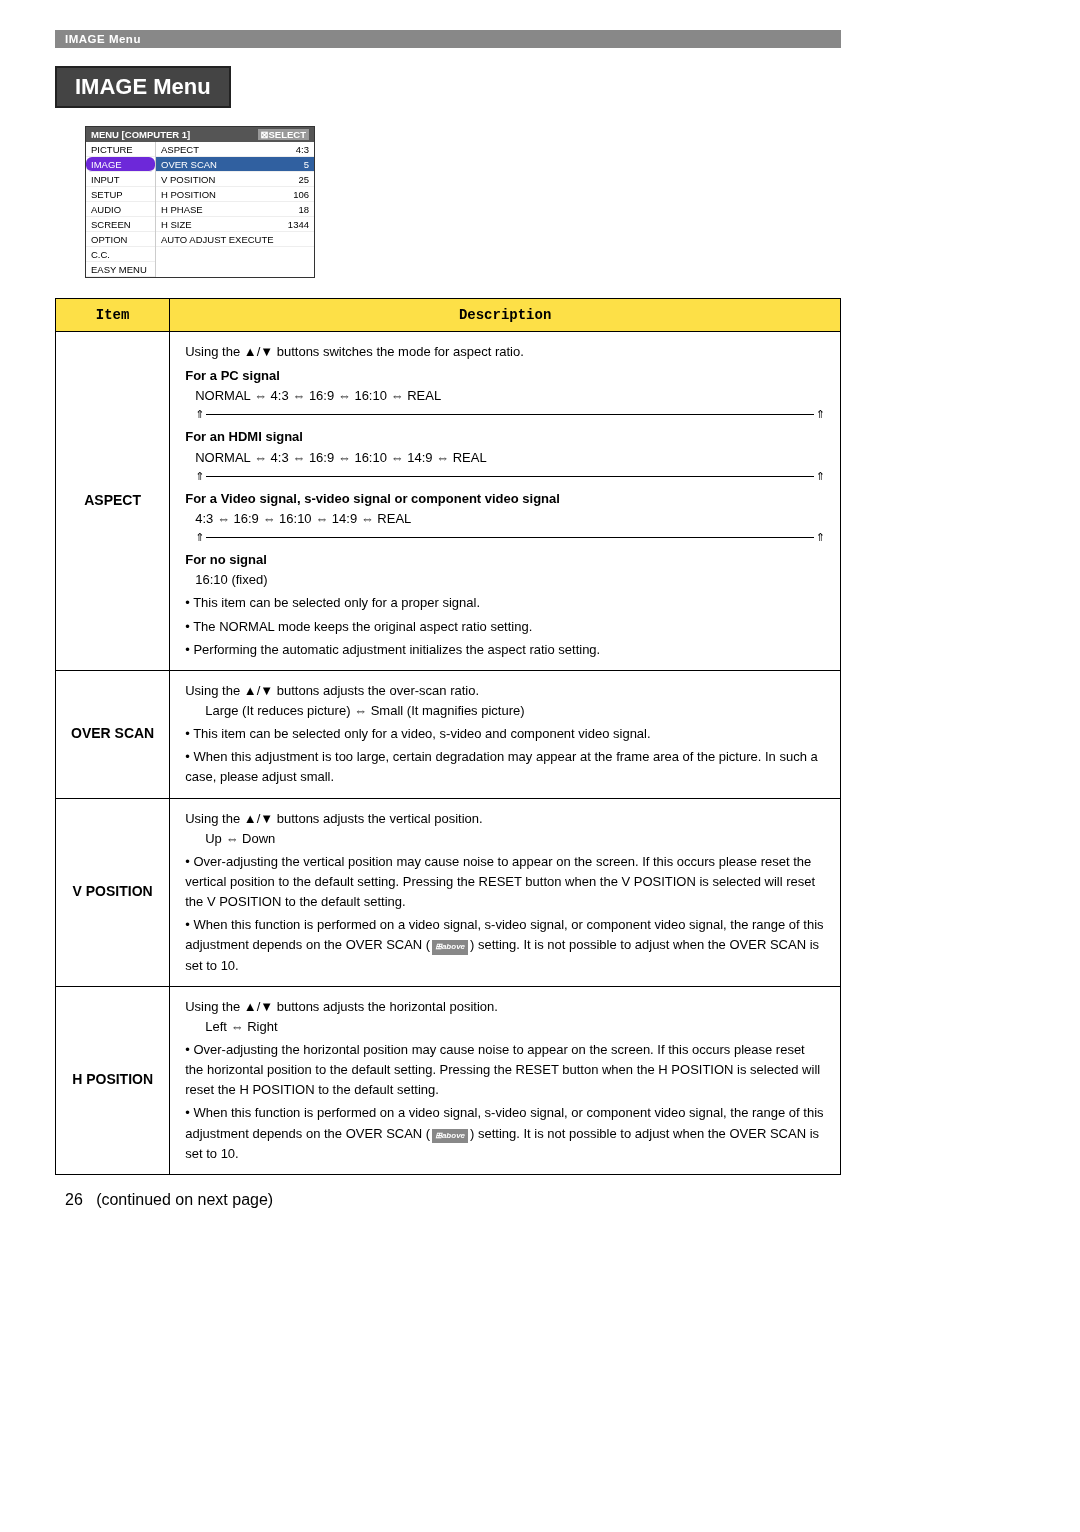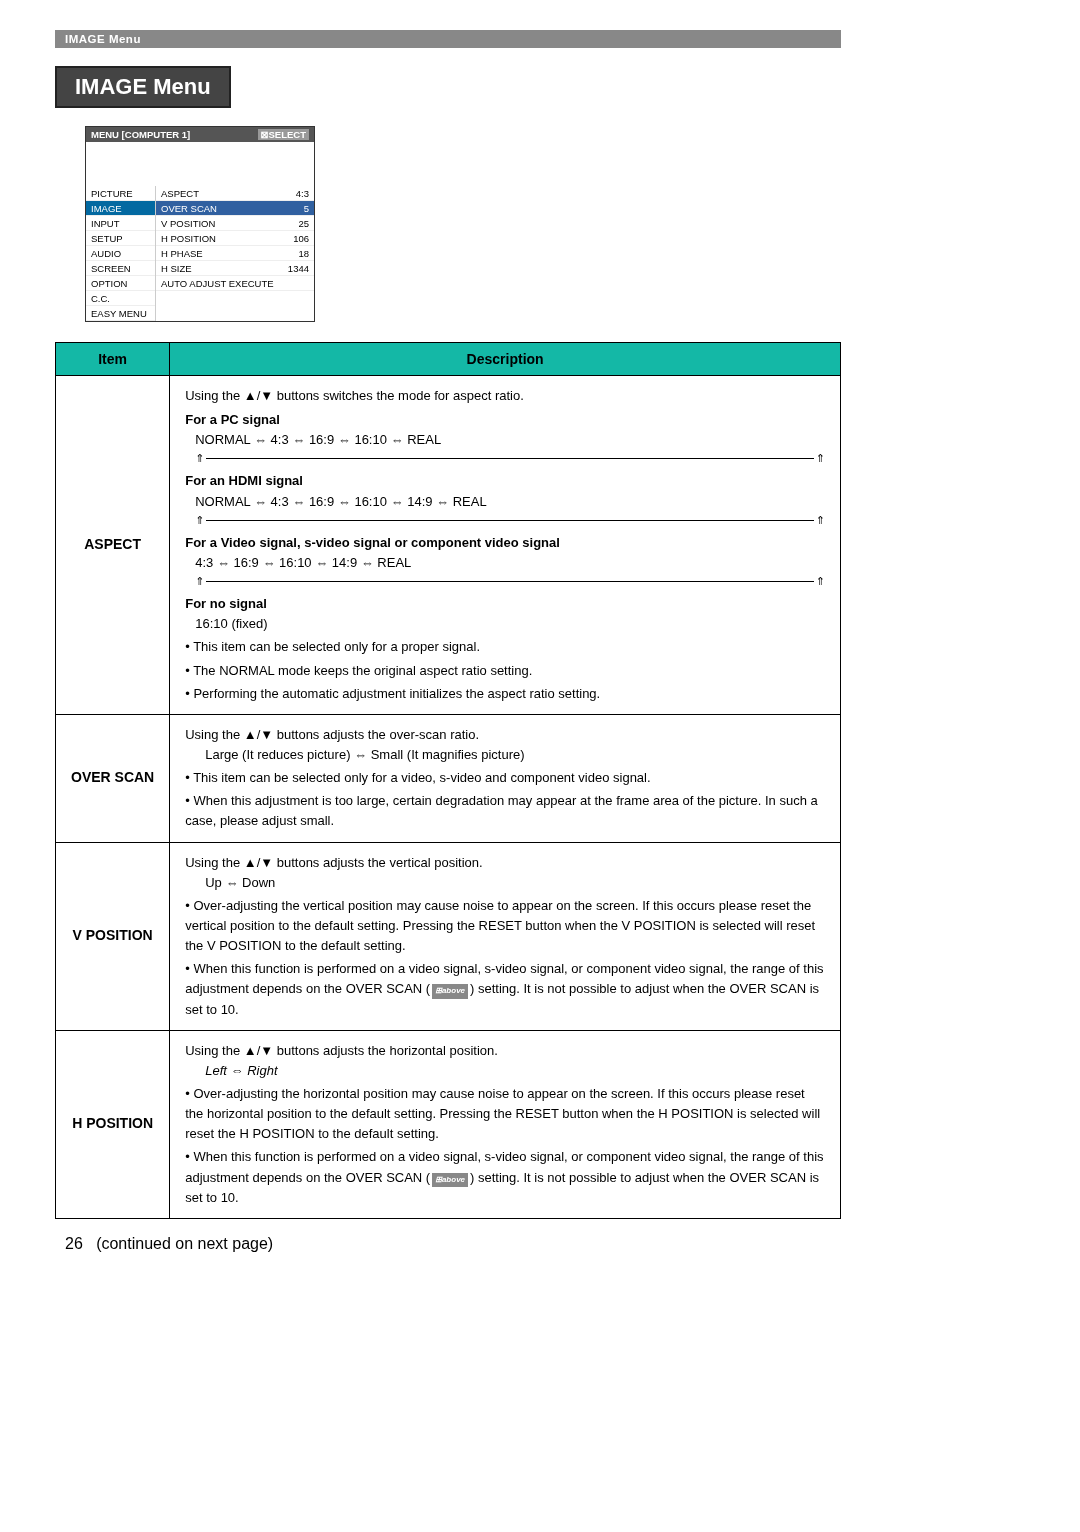--- a/index.html
+++ b/index.html
@@ -81,21 +81,20 @@
 
     .menu-title-bar .select-label {
       color: #fff;
       background: #999;
       padding: 0 3px;
       margin-left: 48px;
     }
 
     .menu-rows {
       display: flex;
-      margin-top: 44px;
     }
 
     .menu-left-col {
       width: 70px;
       border-right: 1px solid #ccc;
     }
 
     .menu-right-col {
       flex: 1;
     }
@@ -103,22 +102,23 @@
     .menu-item {
       display: flex;
       justify-content: space-between;
       padding: 1.5px 5px;
       font-size: 9.5px;
       border-bottom: 1px solid #eee;
       color: #000;
     }
 
     .menu-item.active-left {
-      background: #0369a1;
-      color: #fff;
+      background: #6d28d9;
+      color: #fff;
+      border-radius: 6px;
     }
 
     .menu-item.active-row {
       background: #3060a0;
       color: #fff;
     }
 
     .menu-item .label { }
     .menu-item .value { }
 
@@ -128,21 +128,22 @@
       border-collapse: collapse;
       margin-top: 15px;
     }
 
     .main-table th {
       border: 1.5px solid #000;
       padding: 8px 15px;
       font-weight: bold;
       font-size: 14px;
       text-align: center;
-      background: #14b8a6;
+      background: #fde047;
+      font-family: Liberation Mono, monospace;
     }
 
     .main-table td {
       border: 1.5px solid #000;
       padding: 10px 15px;
       vertical-align: middle;
       font-size: 13px;
       line-height: 1.55;
     }
 
@@ -314,21 +315,21 @@
           <div style="margin-left:20px;">Up ⇔ Down</div>
           <div class="desc-bullet">• Over-adjusting the vertical position may cause noise to appear on the screen. If this occurs please reset the vertical position to the default setting. Pressing the RESET button when the V POSITION is selected will reset the V POSITION to the default setting.</div>
           <div class="desc-bullet">• When this function is performed on a video signal, s-video signal, or component video signal, the range of this adjustment depends on the OVER SCAN (<span style="display:inline-flex; align-items:center; background:#888; color:#fff; font-size:8px; padding:1px 3px; margin:0 2px; font-style:italic; font-weight:bold;">⊞<i>above</i></span>) setting. It is not possible to adjust when the OVER SCAN is set to 10.</div>
         </td>
       </tr>
 
       <tr>
         <td class="item-cell">H POSITION</td>
         <td class="desc-cell">
           <div>Using the ▲/▼ buttons adjusts the horizontal position.</div>
-          <div style="margin-left:20px;font-style:italic;">Left ⇔ Right</div>
+          <div style="margin-left:20px;">Left ⇔ Right</div>
           <div class="desc-bullet">• Over-adjusting the horizontal position may cause noise to appear on the screen. If this occurs please reset the horizontal position to the default setting. Pressing the RESET button when the H POSITION is selected will reset the H POSITION to the default setting.</div>
           <div class="desc-bullet">• When this function is performed on a video signal, s-video signal, or component video signal, the range of this adjustment depends on the OVER SCAN (<span style="display:inline-flex; align-items:center; background:#888; color:#fff; font-size:8px; padding:1px 3px; margin:0 2px; font-style:italic; font-weight:bold;">⊞<i>above</i></span>) setting. It is not possible to adjust when the OVER SCAN is set to 10.</div>
         </td>
       </tr>
     </tbody>
   </table>
 
   
   <div class="footer">
     <span>26</span>&nbsp;&nbsp;&nbsp;<span>(continued on next page)</span>

